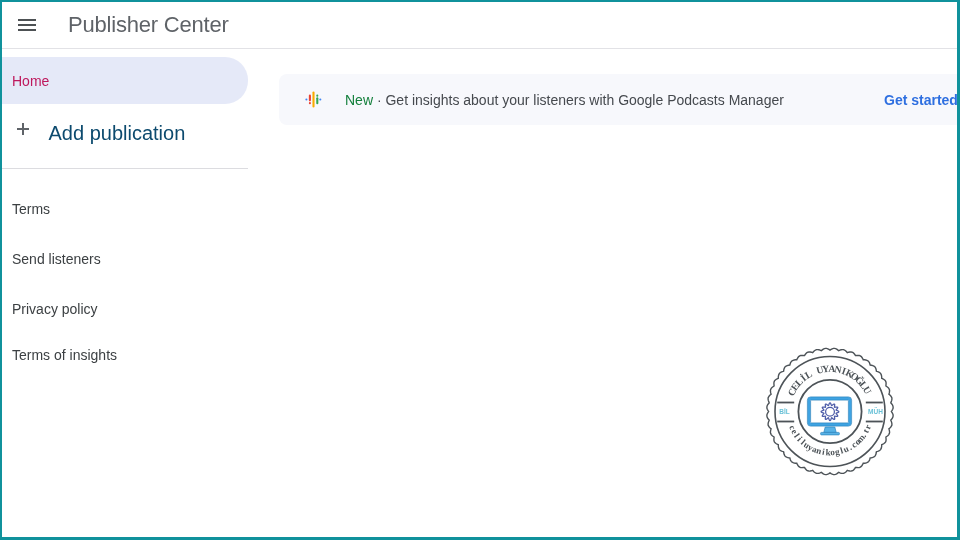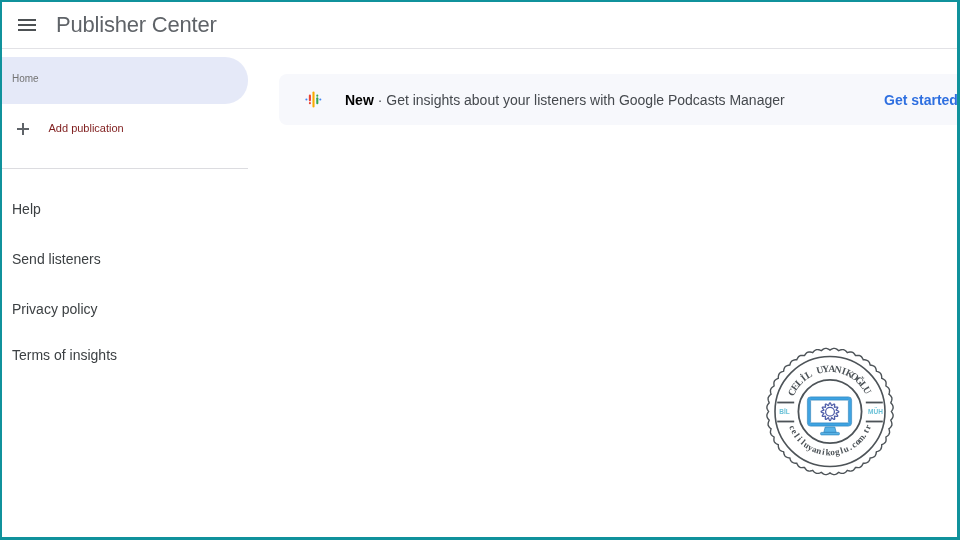--- a/index.html
+++ b/index.html
@@ -6,33 +6,33 @@
        font-family:"Liberation Sans",sans-serif;overflow:hidden;}
   .abs{position:absolute;}
   
   #fr-t{left:0;top:0;width:960px;height:2px;background:#10929c;z-index:50;}
   #fr-l{left:0;top:0;width:2px;height:540px;background:#10929c;z-index:50;}
   #fr-r{right:0;top:0;width:3px;height:540px;background:#10929c;z-index:50;}
   #fr-b{left:0;bottom:0;width:960px;height:3px;background:#10929c;z-index:50;}
   
   #hdr{left:2px;top:2px;width:955px;height:46px;border-bottom:1px solid #e2e2e6;background:#fff;}
   #burger div{position:absolute;left:0;width:18px;height:2px;background:#4d5154;}
-  #title{left:56px;top:12px;font-size:22px;color:#5f6368;letter-spacing:-0.2px;}
+  #title{left:68px;top:12px;font-size:22px;color:#5f6368;letter-spacing:-0.2px;}
   
   #pill{left:2px;top:57px;width:246px;height:47px;background:#e5e9f8;border-radius:0 23px 23px 0;}
-  #home{left:12px;top:73px;font-size:10px;color:#737373;}
+  #home{left:12px;top:73px;font-size:14px;color:#be185d;}
   .plus-h{left:17px;top:128px;width:12px;height:2px;background:#5f6368;}
   .plus-v{left:22px;top:123px;width:2px;height:12px;background:#5f6368;}
-  #addpub{left:48.5px;top:122px;font-size:11px;color:#7f1d1d;}
+  #addpub{left:48.5px;top:122px;font-size:20px;color:#0c4a6e;}
   #divider{left:2px;top:168px;width:246px;height:1px;background:#dcdce0;}
   .nav{left:12px;font-size:14px;color:#3c4043;}
   
   #banner{left:279px;top:74px;width:681px;height:51px;background:#f7f8fc;border-radius:8px 0 0 8px;}
   #btext{left:345px;top:91.5px;font-size:14px;color:#45494e;}
-  #btext b{color:#000000;font-weight:bold;}
+  #btext b{color:#15803d;font-weight:normal;}
   #getstarted{left:884px;top:92px;font-size:14px;color:#2e6fe0;font-weight:bold;}
 </style></head>
 <body>
   <div class="abs" id="fr-t"></div>
 <div class="abs" id="fr-l"></div>
 <div class="abs" id="fr-r"></div>
 <div class="abs" id="fr-b"></div>
   <div class="abs" id="hdr"></div>
   <div class="abs" id="burger" style="left:18px;top:19px;width:18px;height:12px;">
     <div style="top:0"></div>
@@ -40,21 +40,21 @@
     <div style="top:10px"></div>
   </div>
   <div class="abs" id="title">Publisher Center</div>
 
   <div class="abs" id="pill"></div>
   <div class="abs" id="home">Home</div>
   <div class="abs plus-h"></div>
 <div class="abs plus-v"></div>
   <div class="abs" id="addpub">Add publication</div>
   <div class="abs" id="divider"></div>
-  <div class="abs nav" style="top:201px">Help</div>
+  <div class="abs nav" style="top:201px">Terms</div>
   <div class="abs nav" style="top:250.5px">Send listeners</div>
   <div class="abs nav" style="top:301px">Privacy policy</div>
   <div class="abs nav" style="top:347px">Terms of insights</div>
 
   <div class="abs" id="banner"></div>
   <svg class="abs" style="left:302.5px;top:89px;" width="21" height="21" viewBox="0 0 21 21">
     <rect x="9.45" y="2.4" width="2.1" height="16.1" rx="1.05" fill="#F9AB00"></rect>
     <rect x="5.85" y="5.6" width="2.1" height="6.8" rx="1.05" fill="#EA4335"></rect>
     <rect x="5.85" y="13.1" width="2.1" height="2.1" rx="1.05" fill="#EA4335"></rect>
     <rect x="13.25" y="5.6" width="2.1" height="2.1" rx="1.05" fill="#34A853"></rect>

